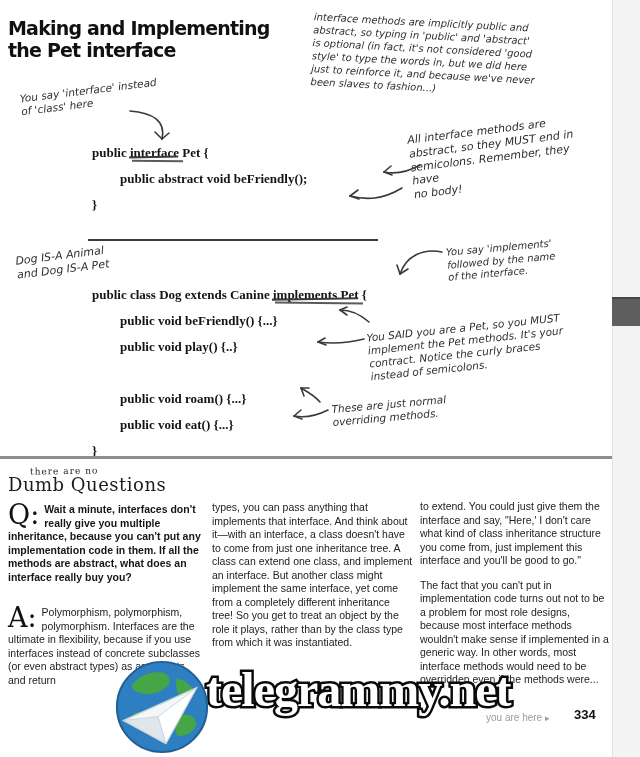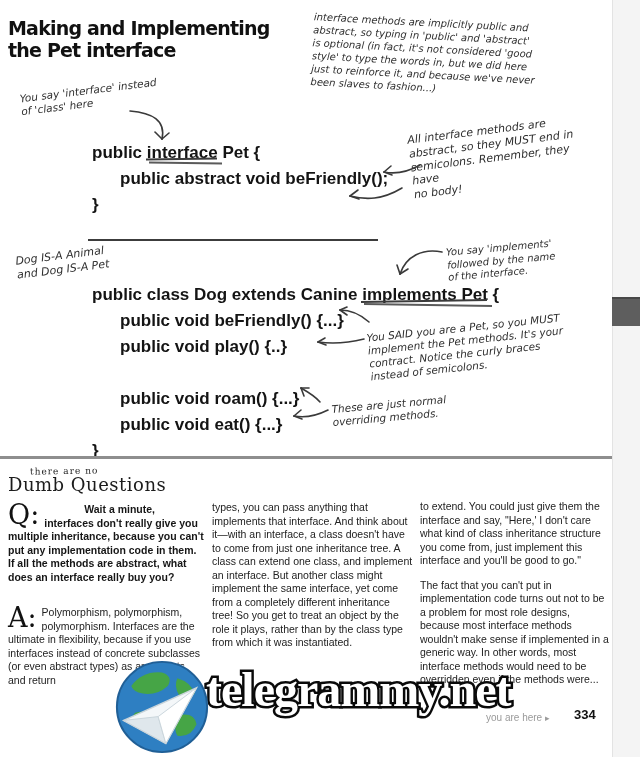--- a/index.html
+++ b/index.html
@@ -20,22 +20,22 @@
   }
   .hand-say-interface { left:20px; top:84px; font-size:10.5px; transform:rotate(-7deg); }
   .hand-implicit { left:312px; top:18px; width:300px; font-size:10px; line-height:13px; transform:rotate(3deg); }
   .hand-semicolons { left:410px; top:122px; width:190px; font-size:11px; transform:rotate(-7deg); }
   .hand-isa { left:16px; top:249px; font-size:11px; transform:rotate(-7deg); }
   .hand-implements { left:447px; top:242px; font-size:10px; transform:rotate(-5deg); }
   .hand-contract { left:368px; top:319px; width:240px; font-size:10.5px; transform:rotate(-6deg); }
   .hand-overriding { left:332px; top:398px; font-size:10.5px; transform:rotate(-5deg); }
   
   .code {
-    position:absolute; font-family:Liberation Sans, sans-serif; font-weight:bold;
-    font-size:17px; color:#141414;
+    position:absolute; font-family:Liberation Serif, serif; font-weight:bold;
+    font-size:13px; color:#141414;
   }
   .code .ln { height:26px; line-height:26px; white-space:pre; }
   .code .ind { padding-left:28px; }
   .code-interface { left:92px; top:140px; }
   .code-class { left:92px; top:282px; }
   .hand-ul { position:relative; }
   .hand-ul::before {
     content:""; position:absolute; left:-1px; right:1px; bottom:2px; height:2px;
     background:#3b3b3b; transform:rotate(-1deg);
   }
@@ -56,21 +56,21 @@
   }
   .qa-heading {
     position:absolute; left:8px; top:474px; font-family:"DejaVu Serif",serif;
     font-size:18px; color:#1c1c1c; letter-spacing:0.5px;
   }
   .qa-col { position:absolute; font-size:10.5px; line-height:13.5px; color:#222; }
   .qa-col p { margin:0 0 11px 0; }
   .col1 { left:8px;  top:503px; width:196px; }
   .col2 { left:212px; top:501px; width:201px; }
   .col3 { left:420px; top:500px; width:192px; }
-  .q-text { font-weight:bold; color:#161616;margin-left:40px; }
+  .q-text { font-weight:bold; color:#161616; }
   .drop-marker {
     float:left; font-family:"DejaVu Serif",serif; font-size:27px; line-height:22px;
     margin:1px 5px 0 0; color:#111; font-weight:normal;
   }
   .a-para { margin-top:22px !important; }
   
   .footer-label { position:absolute; left:486px; top:712px; font-size:10px; color:#9a9a9a; }
   .footer-label .arrow-glyph { font-size:9px; color:#9a9a9a; }
   .page-num { position:absolute; left:574px; top:707px; font-size:13px; font-weight:bold; color:#111; }
   

